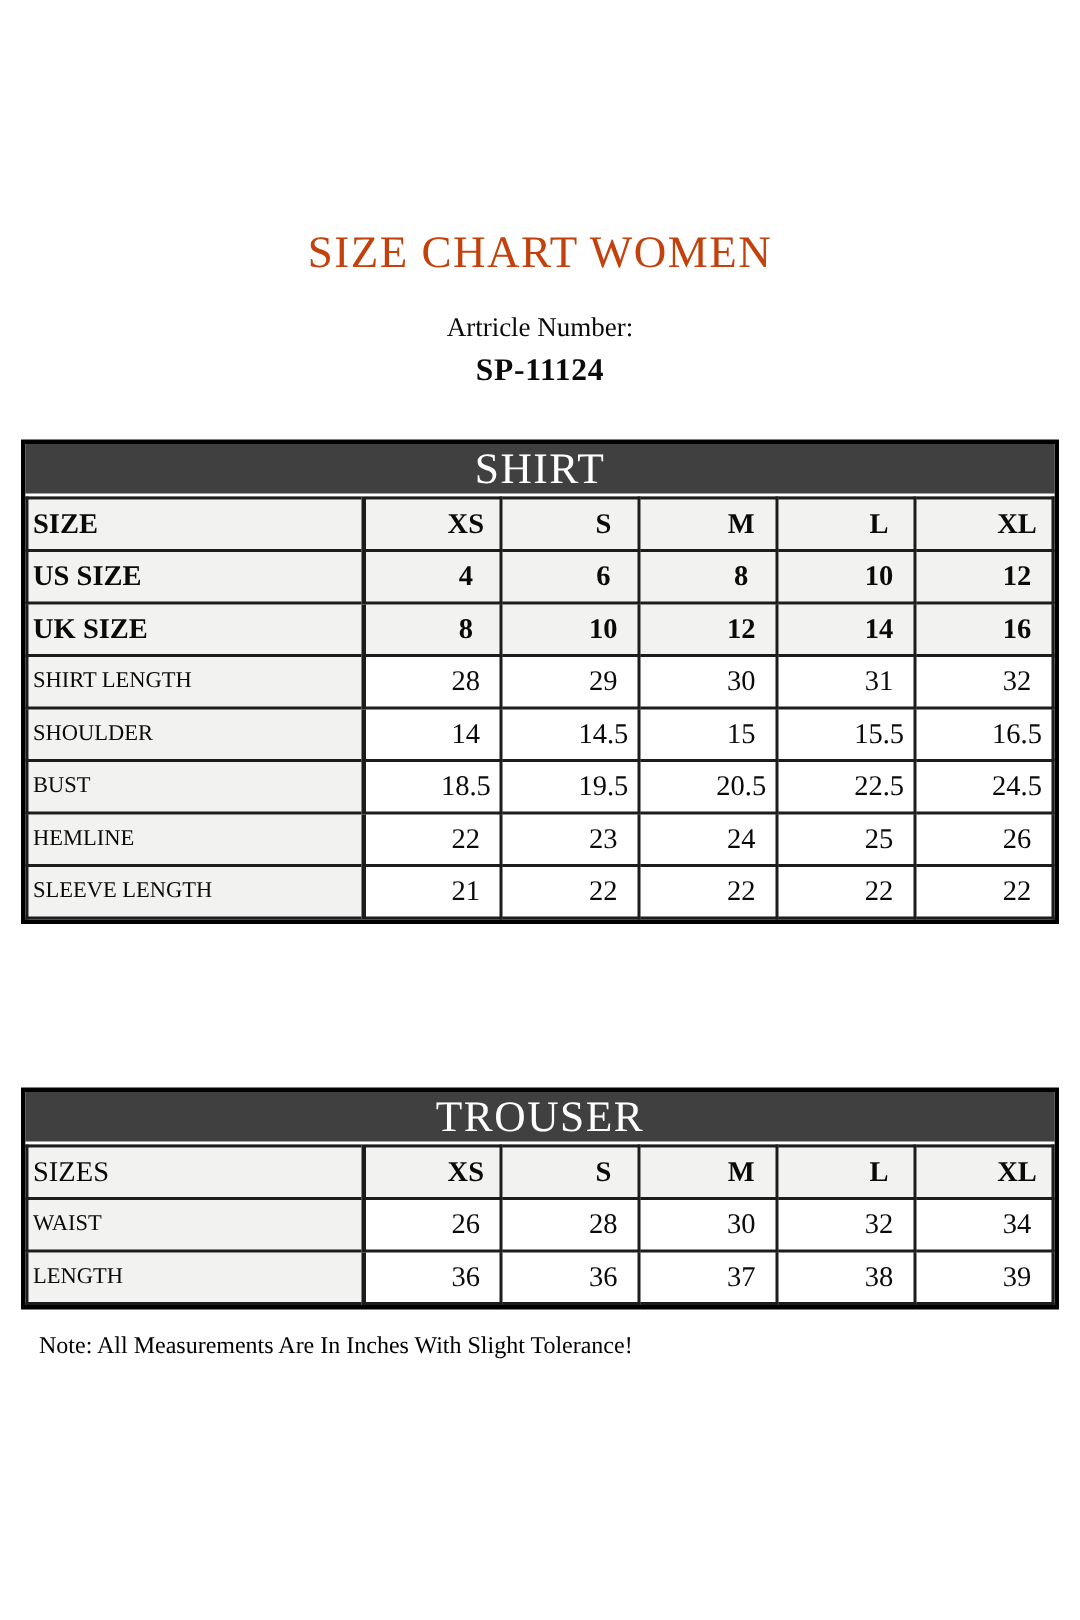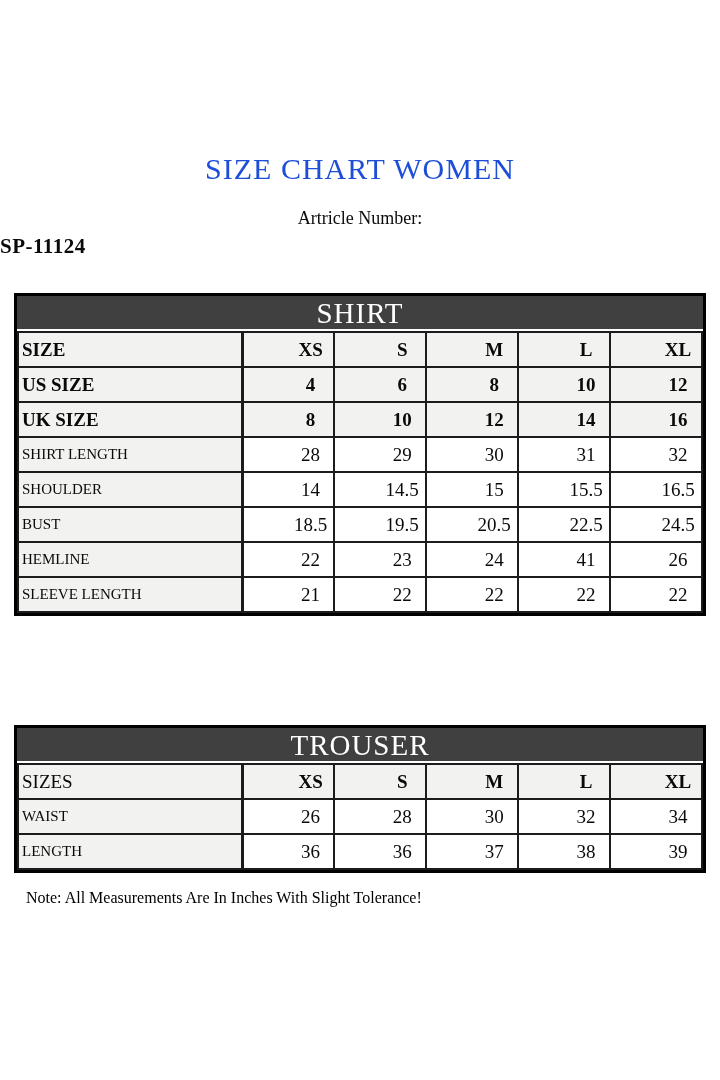--- a/index.html
+++ b/index.html
@@ -11,29 +11,30 @@
     overflow: hidden;
   }
   .page { position: relative; width: 720px; height: 1080px; }
 
   .doc-title {
     margin-top: 152px;
     text-align: center;
     font-size: 30px;
     font-weight: normal;
     letter-spacing: 1px;
-    color: #1d4ed8;
+    color: #c2410c;
   }
   .article-label {
     margin-top: 22px;
     text-align: center;
     font-size: 18px;
   }
   .article-number {
     margin-top: 5px;
+    text-align: center;
     font-size: 21px;
     font-weight: bold;
     letter-spacing: 0.5px;
   }
 
   .size-table-wrap {
     margin: 0 14px;
     border: 3px solid #000;
     background: #fff;
   }
@@ -166,21 +167,21 @@
             <td class="value-cell">19.5</td>
             <td class="value-cell">20.5</td>
             <td class="value-cell">22.5</td>
             <td class="value-cell">24.5</td>
           </tr>
           <tr class="measure-row">
             <td class="label-cell">HEMLINE</td>
             <td class="value-cell">22</td>
             <td class="value-cell">23</td>
             <td class="value-cell">24</td>
-            <td class="value-cell">41</td>
+            <td class="value-cell">25</td>
             <td class="value-cell">26</td>
           </tr>
           <tr class="measure-row">
             <td class="label-cell">SLEEVE LENGTH</td>
             <td class="value-cell">21</td>
             <td class="value-cell">22</td>
             <td class="value-cell">22</td>
             <td class="value-cell">22</td>
             <td class="value-cell">22</td>
           </tr>

